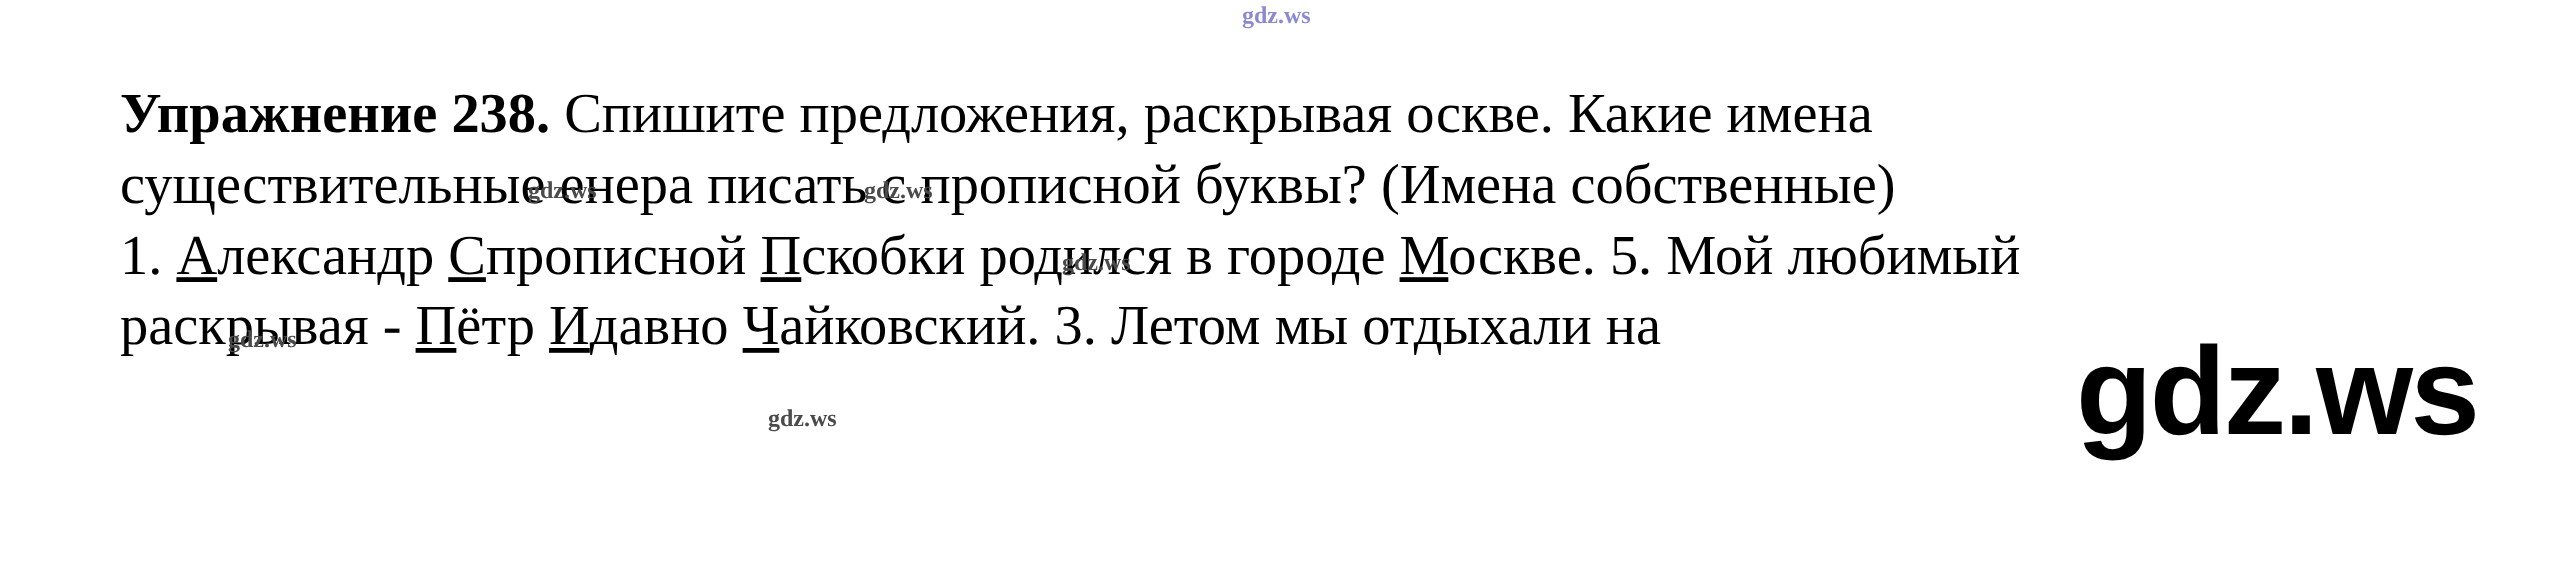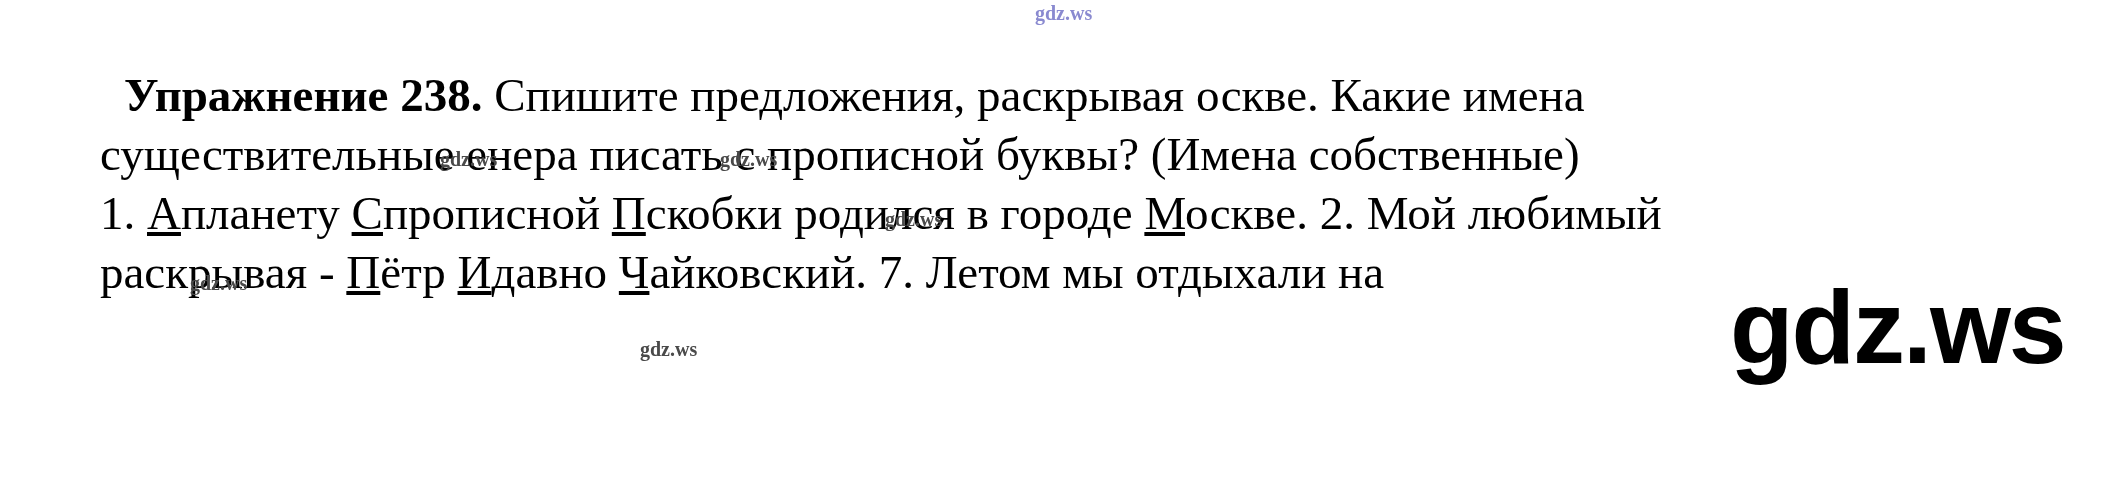--- a/index.html
+++ b/index.html
@@ -55,21 +55,20 @@
     font-size: 47px;
     line-height: 59px;
     color: #000000;
     font-family: "Liberation Serif", serif;
   }
   .line {
     white-space: nowrap;
   }
   .ex-title {
     font-weight: bold;
-    margin-left: 24px;
   }
   .cap {
     text-decoration: underline;
     text-underline-offset: 3px;
   }
 </style>
 </head>
 <body>
 
 <div id="page">
@@ -81,24 +80,24 @@
     <div class="line">
       <span class="ex-title">Упражнение 238.</span>
       <span>Спишите предложения, раскрывая оскве. Какие имена</span>
     </div>
 
     <div class="line">
       <span>существительные енера писать с прописной буквы? (Имена собственные)</span>
     </div>
 
     <div class="line">
-      <span class="body-line"><span>1.</span><span> </span><span class="cap">А</span><span>планету </span><span class="cap">С</span><span>прописной </span><span class="cap">П</span><span>скобки родился в городе </span><span class="cap">М</span><span>оскве. 2. Мой любимый</span></span>
+      <span class="body-line"><span>1.</span><span> </span><span class="cap">А</span><span>лександр </span><span class="cap">С</span><span>прописной </span><span class="cap">П</span><span>скобки родился в городе </span><span class="cap">М</span><span>оскве. 5. Мой любимый</span></span>
     </div>
     <div class="line">
-      <span class="body-line"><span>раскрывая - </span><span class="cap">П</span><span>ётр </span><span class="cap">И</span><span>давно </span><span class="cap">Ч</span><span>айковский. 7. Летом мы отдыхали на</span></span>
+      <span class="body-line"><span>раскрывая - </span><span class="cap">П</span><span>ётр </span><span class="cap">И</span><span>давно </span><span class="cap">Ч</span><span>айковский. 3. Летом мы отдыхали на</span></span>
     </div>
 
   </div>
 
   <div id="small-watermarks">
       <div class="wm-small gray" style="left: 440px; top: 148px;">gdz.ws</div>
       <div class="wm-small gray" style="left: 720px; top: 148px;">gdz.ws</div>
       <div class="wm-small gray" style="left: 885px; top: 208px;">gdz.ws</div>
       <div class="wm-small gray" style="left: 190px; top: 272px;">gdz.ws</div>
       <div class="wm-small gray" style="left: 640px; top: 338px;">gdz.ws</div>

